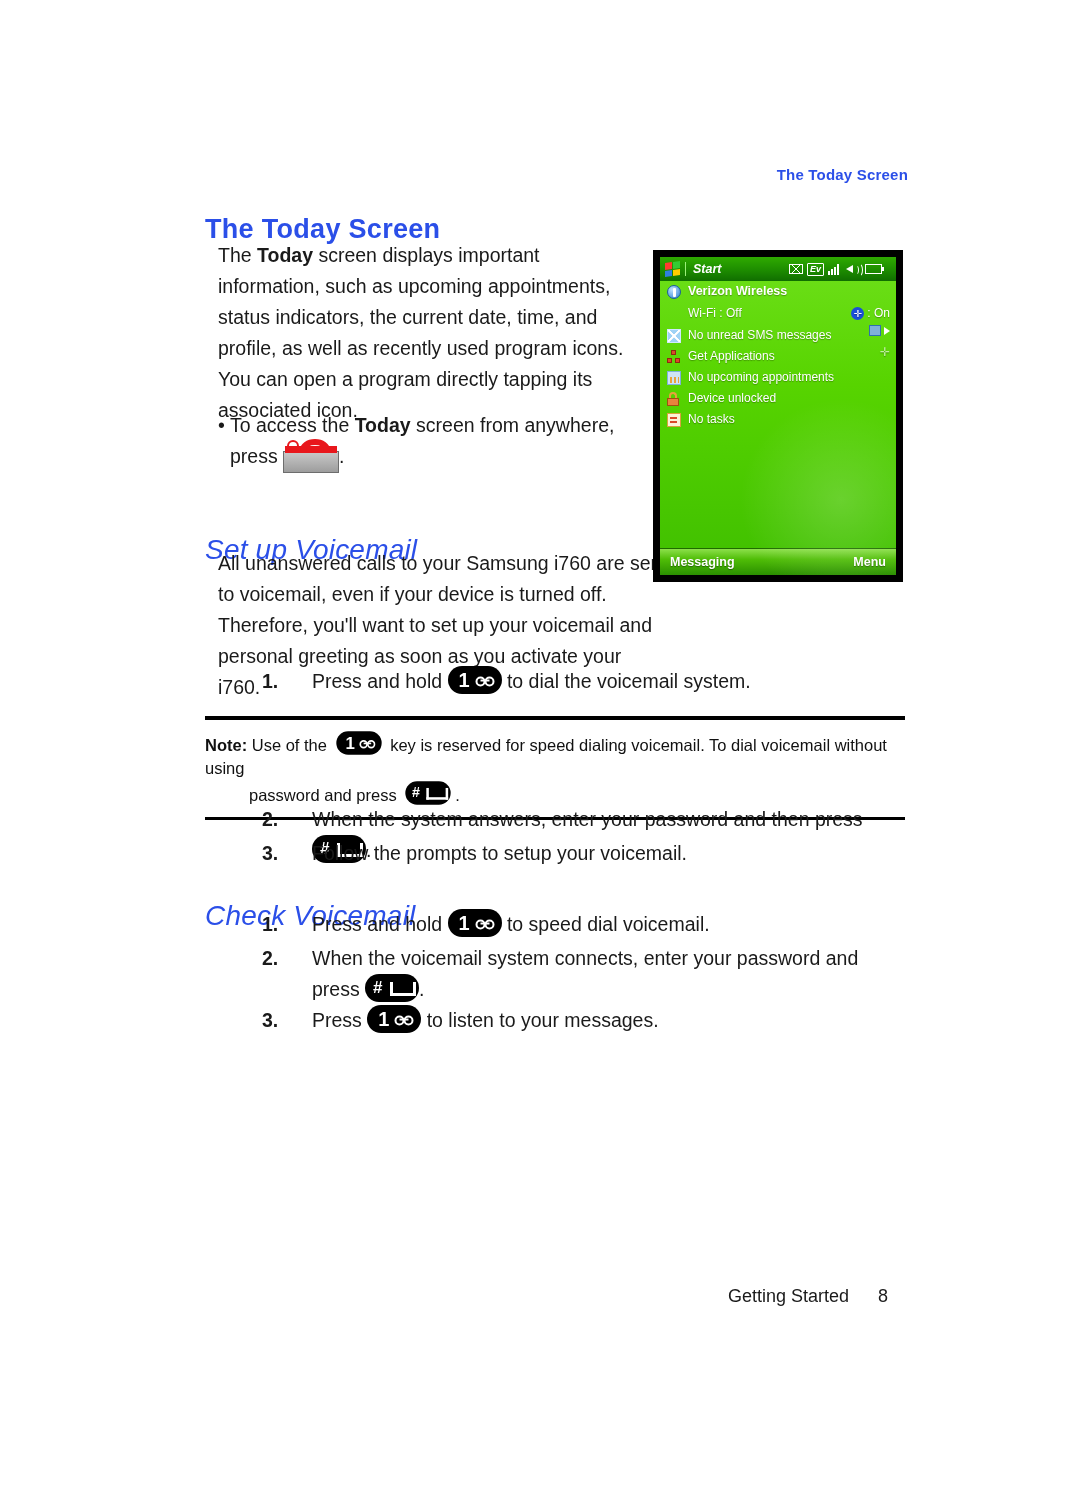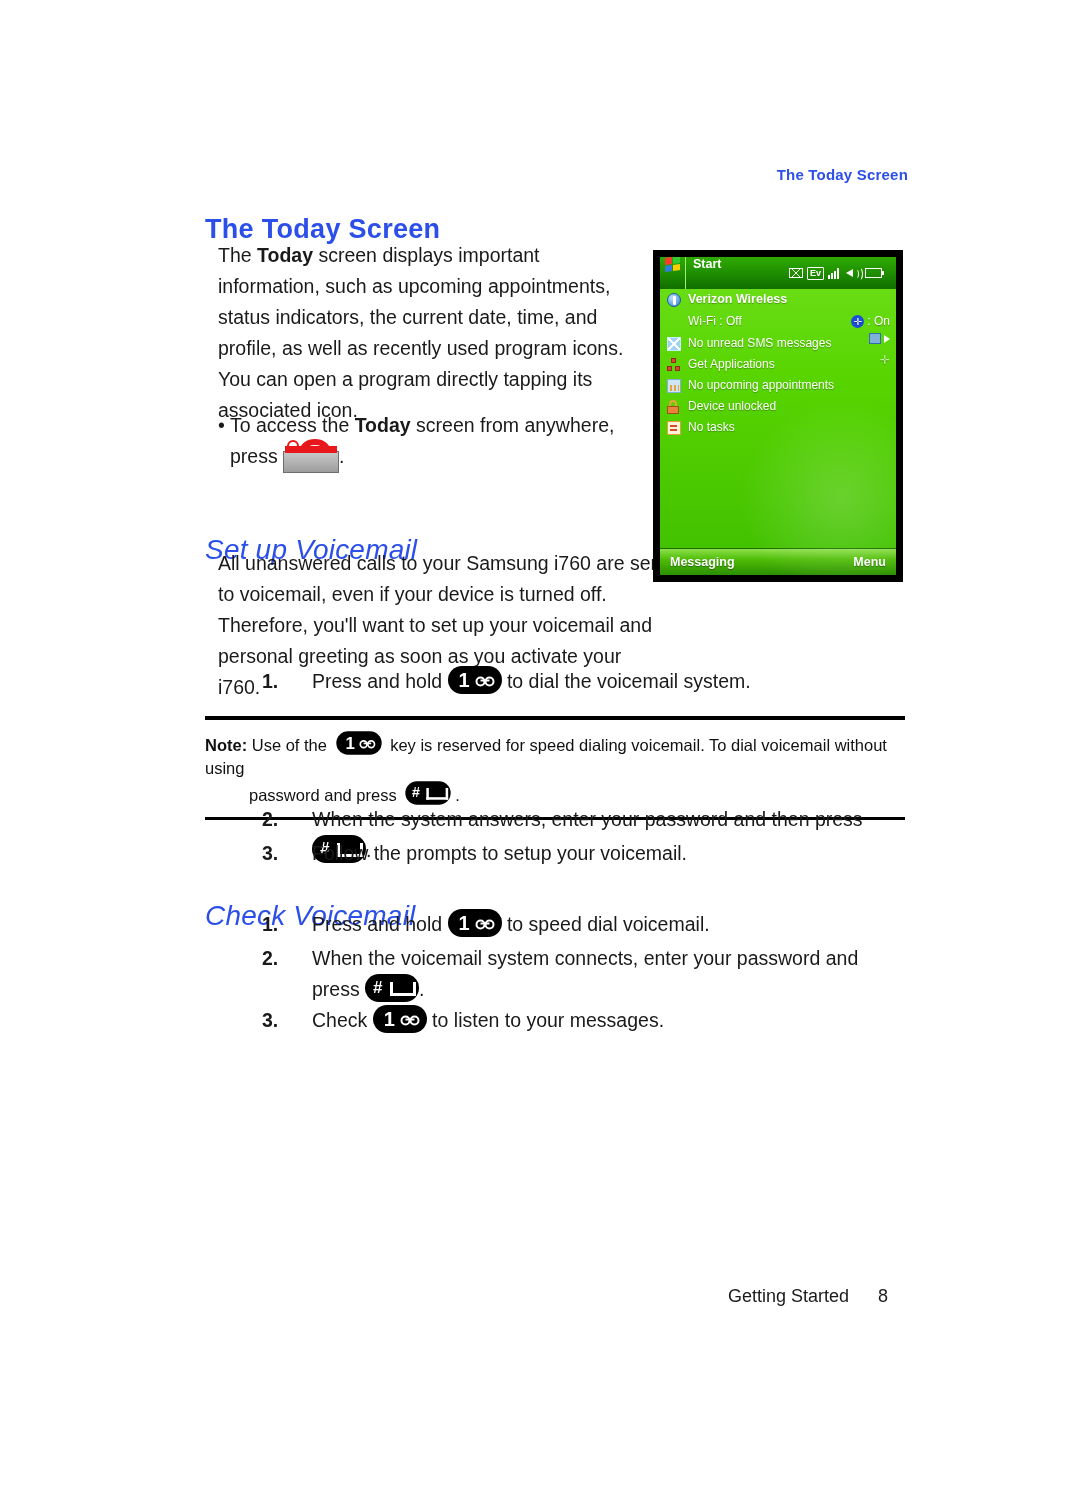--- a/index.html
+++ b/index.html
@@ -177,24 +177,25 @@
     background:linear-gradient(180deg,#6ee01a 0%,#57d400 40%,#3fbf00 100%);
     overflow:hidden;
   }
   .phone-inner:after{
     content:"";position:absolute;right:-60px;bottom:-40px;
     width:230px;height:230px;border-radius:50%;
     background:radial-gradient(circle,rgba(255,255,255,.18) 0%,rgba(255,255,255,0) 62%);
   }
 
   .titlebar{
-    position:relative;height:32px;
+    position:relative;height:24px;
     background:linear-gradient(180deg,#2faa00 0%,#1d8c00 55%,#106e00 100%);
-    display:flex;
+    display:flex;align-items:center;
     color:#fff;
+    font-style:italic;
   }
   .winflag{
     width:15px;height:14px;margin-left:5px;margin-right:5px;
     display:grid;grid-template-columns:1fr 1fr;grid-template-rows:1fr 1fr;
     gap:1px;transform:skewY(-7deg);
   }
   .winflag i{display:block;}
   .winflag i:nth-child(1){background:#ff3b30;}
   .winflag i:nth-child(2){background:#33cc33;}
   .winflag i:nth-child(3){background:#2f7fe0;}
@@ -410,21 +411,21 @@
           </svg></span><span> to speed dial voicemail.</span></span>
   </div>
 
   <div class="step c2">
     <span class="num">2.</span>
     <span class="txt"><span>When the voicemail system connects, enter your password and press </span><span class="key hash"><span class="dh">#</span><span class="sp"></span></span><span>.</span></span>
   </div>
 
   <div class="step c3">
     <span class="num">3.</span>
-    <span class="txt"><span>Check </span><span class="key one"><span class="d1">1</span><svg class="tape" viewBox="0 0 20 11">
+    <span class="txt"><span>Press </span><span class="key one"><span class="d1">1</span><svg class="tape" viewBox="0 0 20 11">
             <circle cx="5.5" cy="5.5" r="4" fill="none" stroke="#fff" stroke-width="2"></circle>
             <circle cx="14.5" cy="5.5" r="4" fill="none" stroke="#fff" stroke-width="2"></circle>
             <rect x="5.5" y="3.5" width="9" height="2" fill="#fff"></rect>
           </svg></span><span> to listen to your messages.</span></span>
   </div>
 
   <div class="footer">
     <span class="gs">Getting Started</span>
     <span class="pg">8</span>
   </div>

